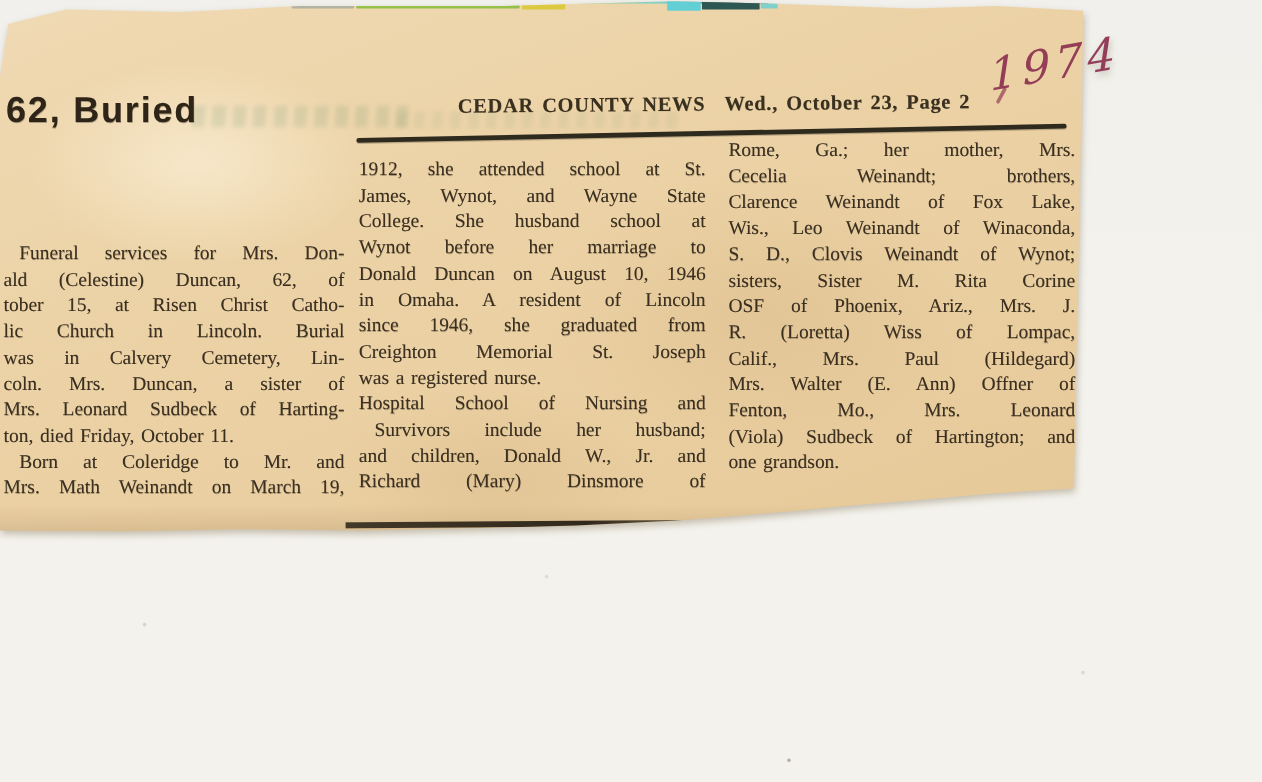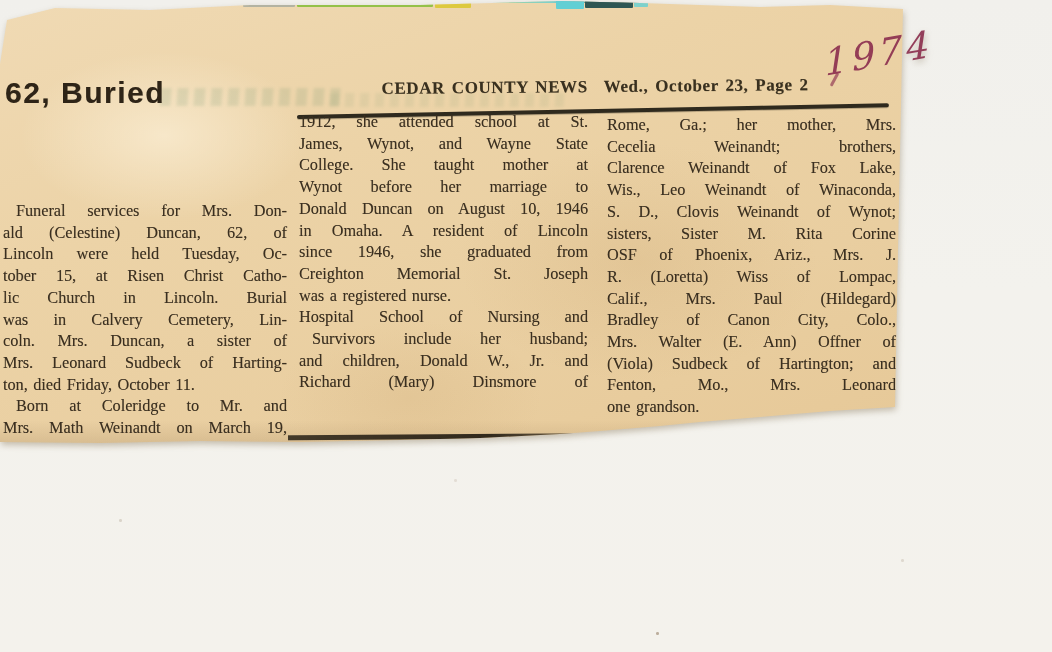--- a/index.html
+++ b/index.html
@@ -51,21 +51,21 @@
     position:absolute;left:5px;top:70px;width:282px;
     font-family:"Liberation Sans", sans-serif;font-weight:700;
     font-size:30px;line-height:46px;letter-spacing:1.5px;color:#2e2417;
     text-shadow:.4px .4px 0 rgba(46,36,23,.35);
   }
   .col{
     position:absolute;font-size:16.2px;line-height:21.7px;color:#3a2f20;
     word-spacing:1.5px;text-shadow:.3px .3px 0 rgba(58,47,32,.35);
   }
   .col1{left:3px;top:201px;width:284px;}
-  .col2{left:299px;top:112px;width:289px;}
+  .col2{left:299px;top:131px;width:289px;}
   .col3{left:607px;top:115px;width:289px;font-family:Liberation Serif, serif;}
   .tl{text-align:justify;text-align-last:justify;}
   .tl.end{text-align-last:left;}
   .tl.indent{text-indent:13px;}
 
   .bottom-rule{
     position:absolute;left:288px;top:434px;width:368px;height:5px;
     background:linear-gradient(90deg,rgba(40,33,22,.85),rgba(40,33,22,.95) 55%,rgba(40,33,22,.55) 82%,rgba(40,33,22,0));
     filter:blur(.4px);transform:rotate(-.4deg);
   }
@@ -116,34 +116,33 @@
       </div>
       <div class="header-rule"></div>
 
       <div class="headline">
         <div>62, Buried</div>
       </div>
 
       <div class="col col1">
           <div class="tl indent">Funeral services for Mrs. Don-</div>
           <div class="tl">ald (Celestine) Duncan, 62, of</div>
-          <div class="tl">Lincoln were held Tuesday, Oc-</div>
           <div class="tl">tober 15, at Risen Christ Catho-</div>
           <div class="tl">lic Church in Lincoln. Burial</div>
           <div class="tl">was in Calvery Cemetery, Lin-</div>
           <div class="tl">coln. Mrs. Duncan, a sister of</div>
           <div class="tl">Mrs. Leonard Sudbeck of Harting-</div>
           <div class="tl end">ton, died Friday, October 11.</div>
           <div class="tl indent">Born at Coleridge to Mr. and</div>
           <div class="tl">Mrs. Math Weinandt on March 19,</div>
         </div>
       <div class="col col2">
           <div class="tl">1912, she attended school at St.</div>
           <div class="tl">James, Wynot, and Wayne State</div>
-          <div class="tl">College. She taught mother at</div>
+          <div class="tl">College. She husband school at</div>
           <div class="tl">Wynot before her marriage to</div>
           <div class="tl">Donald Duncan on August 10, 1946</div>
           <div class="tl">in Omaha. A resident of Lincoln</div>
           <div class="tl">since 1946, she graduated from</div>
           <div class="tl">Creighton Memorial St. Joseph</div>
           <div class="tl end">was a registered nurse.</div>
           <div class="tl">Hospital School of Nursing and</div>
           <div class="tl indent">Survivors include her husband;</div>
           <div class="tl">and children, Donald W., Jr. and</div>
           <div class="tl">Richard (Mary) Dinsmore of</div>
@@ -151,24 +150,23 @@
       <div class="col col3">
           <div class="tl">Rome, Ga.; her mother, Mrs.</div>
           <div class="tl">Cecelia Weinandt; brothers,</div>
           <div class="tl">Clarence Weinandt of Fox Lake,</div>
           <div class="tl">Wis., Leo Weinandt of Winaconda,</div>
           <div class="tl">S. D., Clovis Weinandt of Wynot;</div>
           <div class="tl">sisters, Sister M. Rita Corine</div>
           <div class="tl">OSF of Phoenix, Ariz., Mrs. J.</div>
           <div class="tl">R. (Loretta) Wiss of Lompac,</div>
           <div class="tl">Calif., Mrs. Paul (Hildegard)</div>
-          <div class="tl">Bradley of Canon City, Colo.,</div>
           <div class="tl">Mrs. Walter (E. Ann) Offner of</div>
+          <div class="tl">Fenton, Mo., Mrs. Leonard</div>
           <div class="tl">(Viola) Sudbeck of Hartington; and</div>
-          <div class="tl">Fenton, Mo., Mrs. Leonard</div>
           <div class="tl end">one grandson.</div>
         </div>
 
       <div class="bottom-rule"></div>
     </div>
 
     <div class="handwriting">1974</div>
     <div class="pen-mark"></div>
   </div>
 </div>

